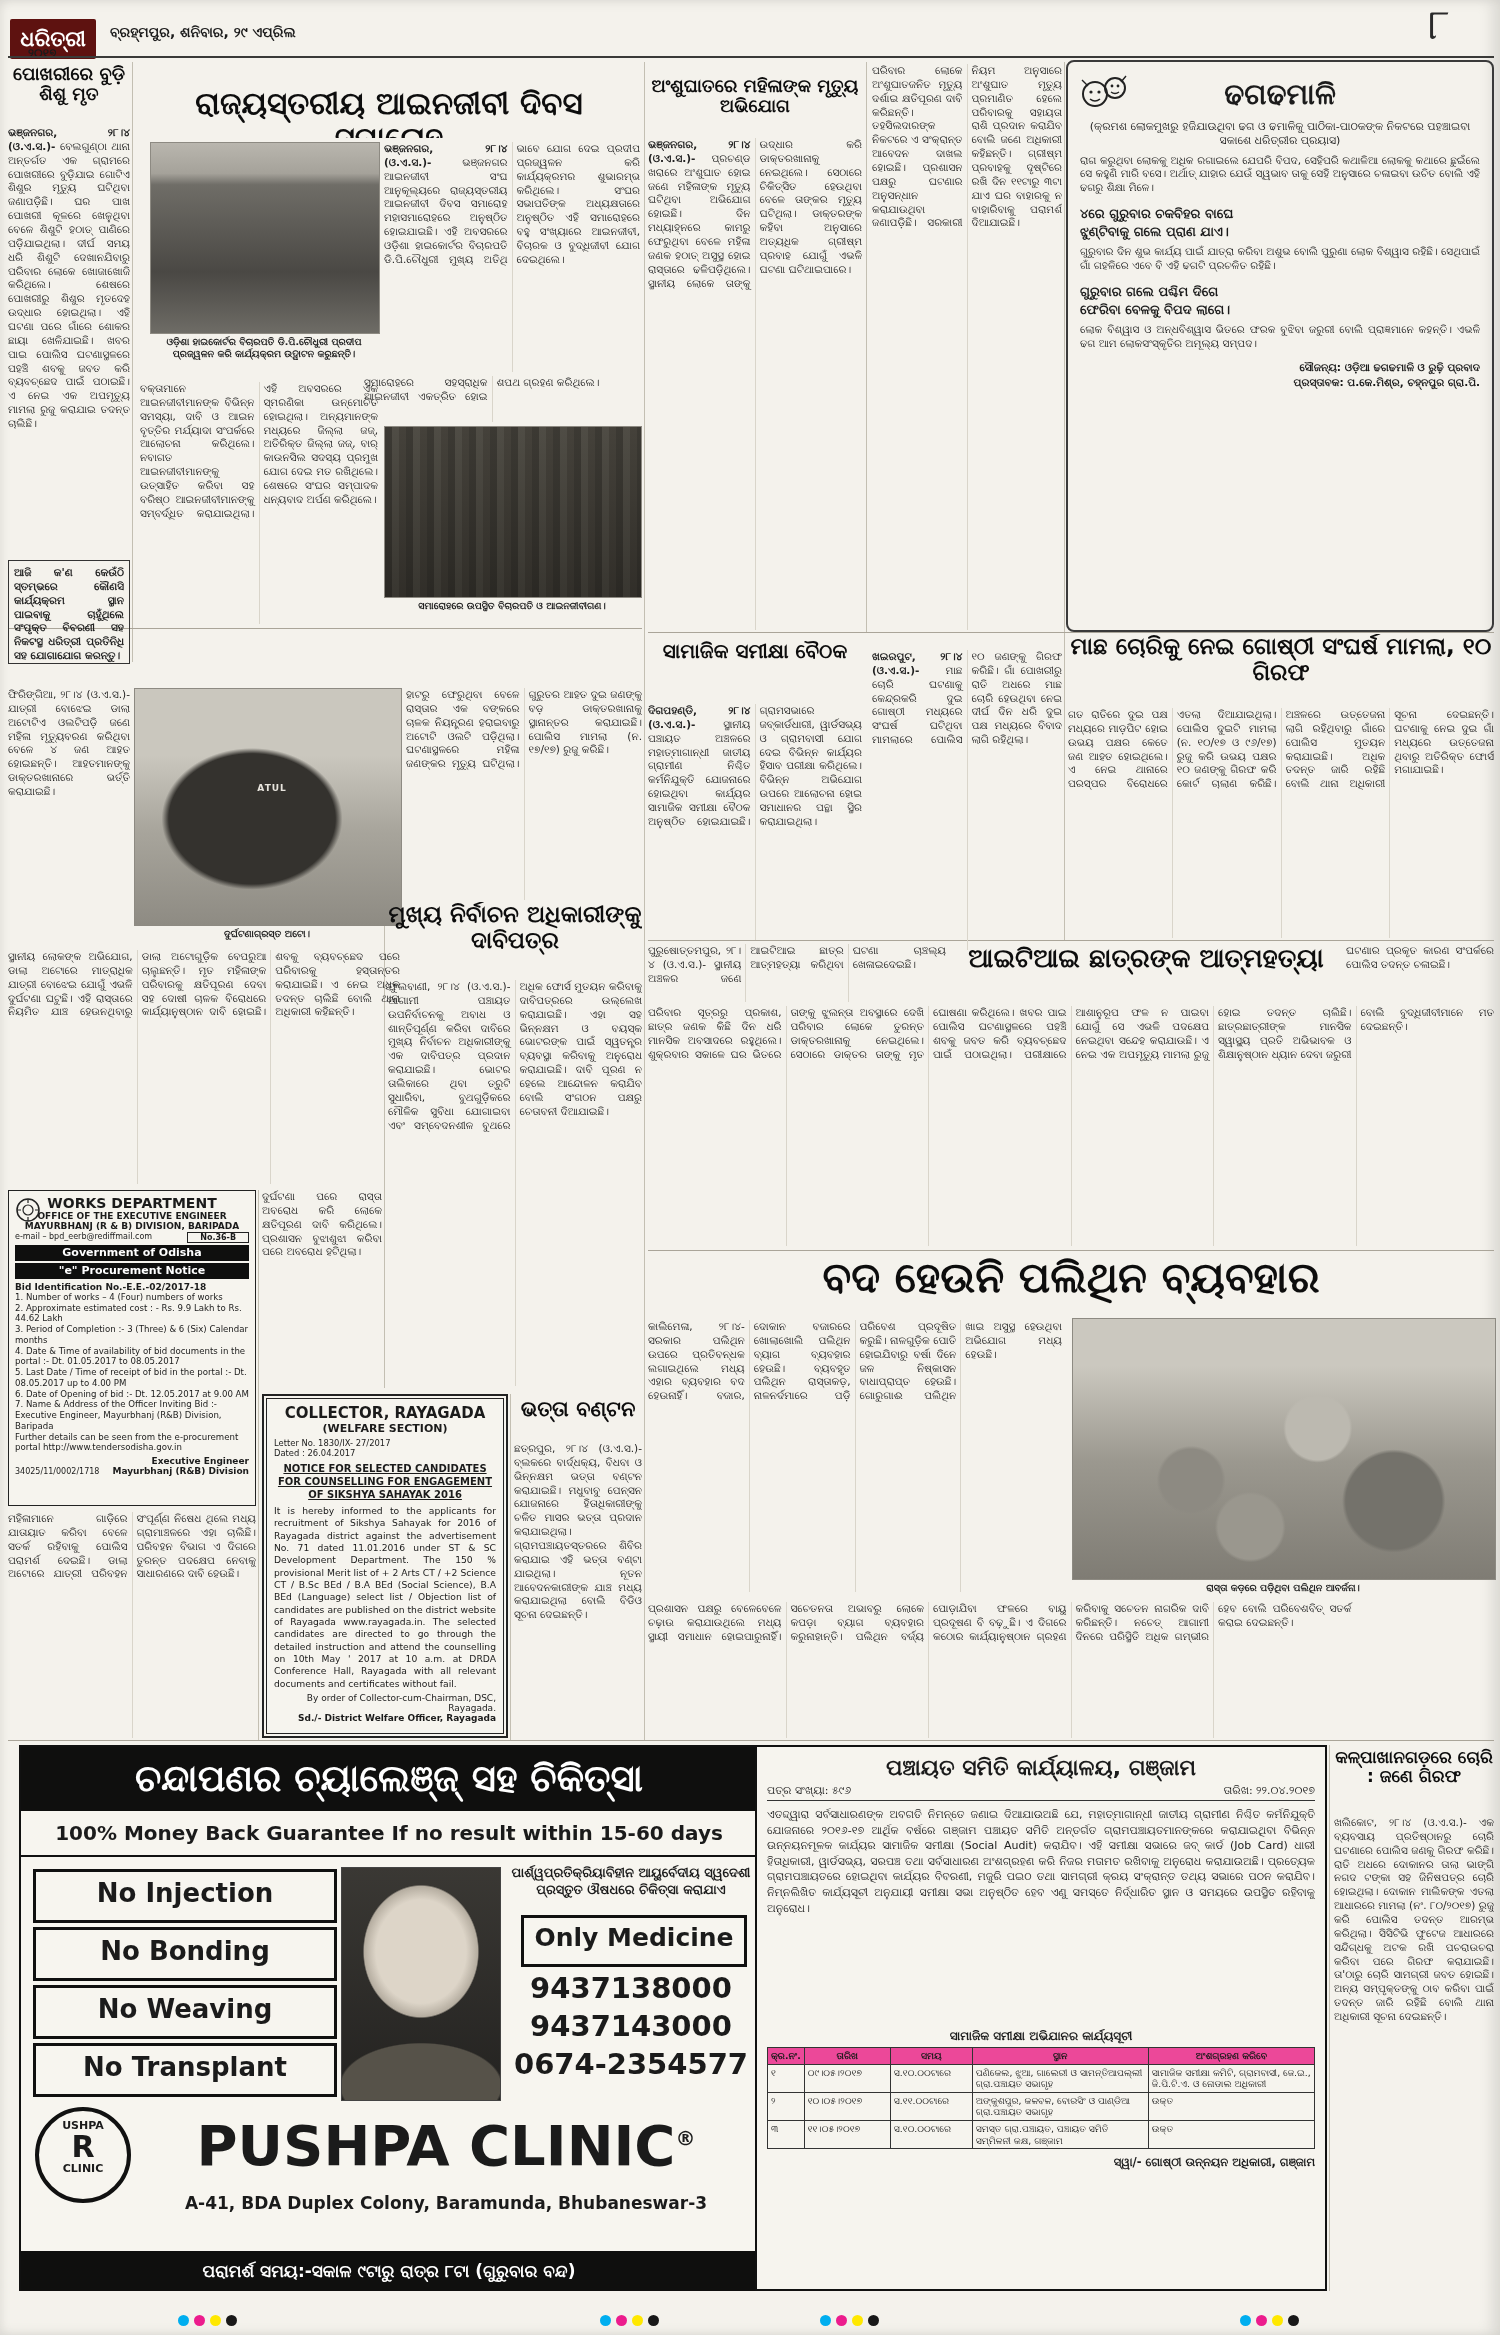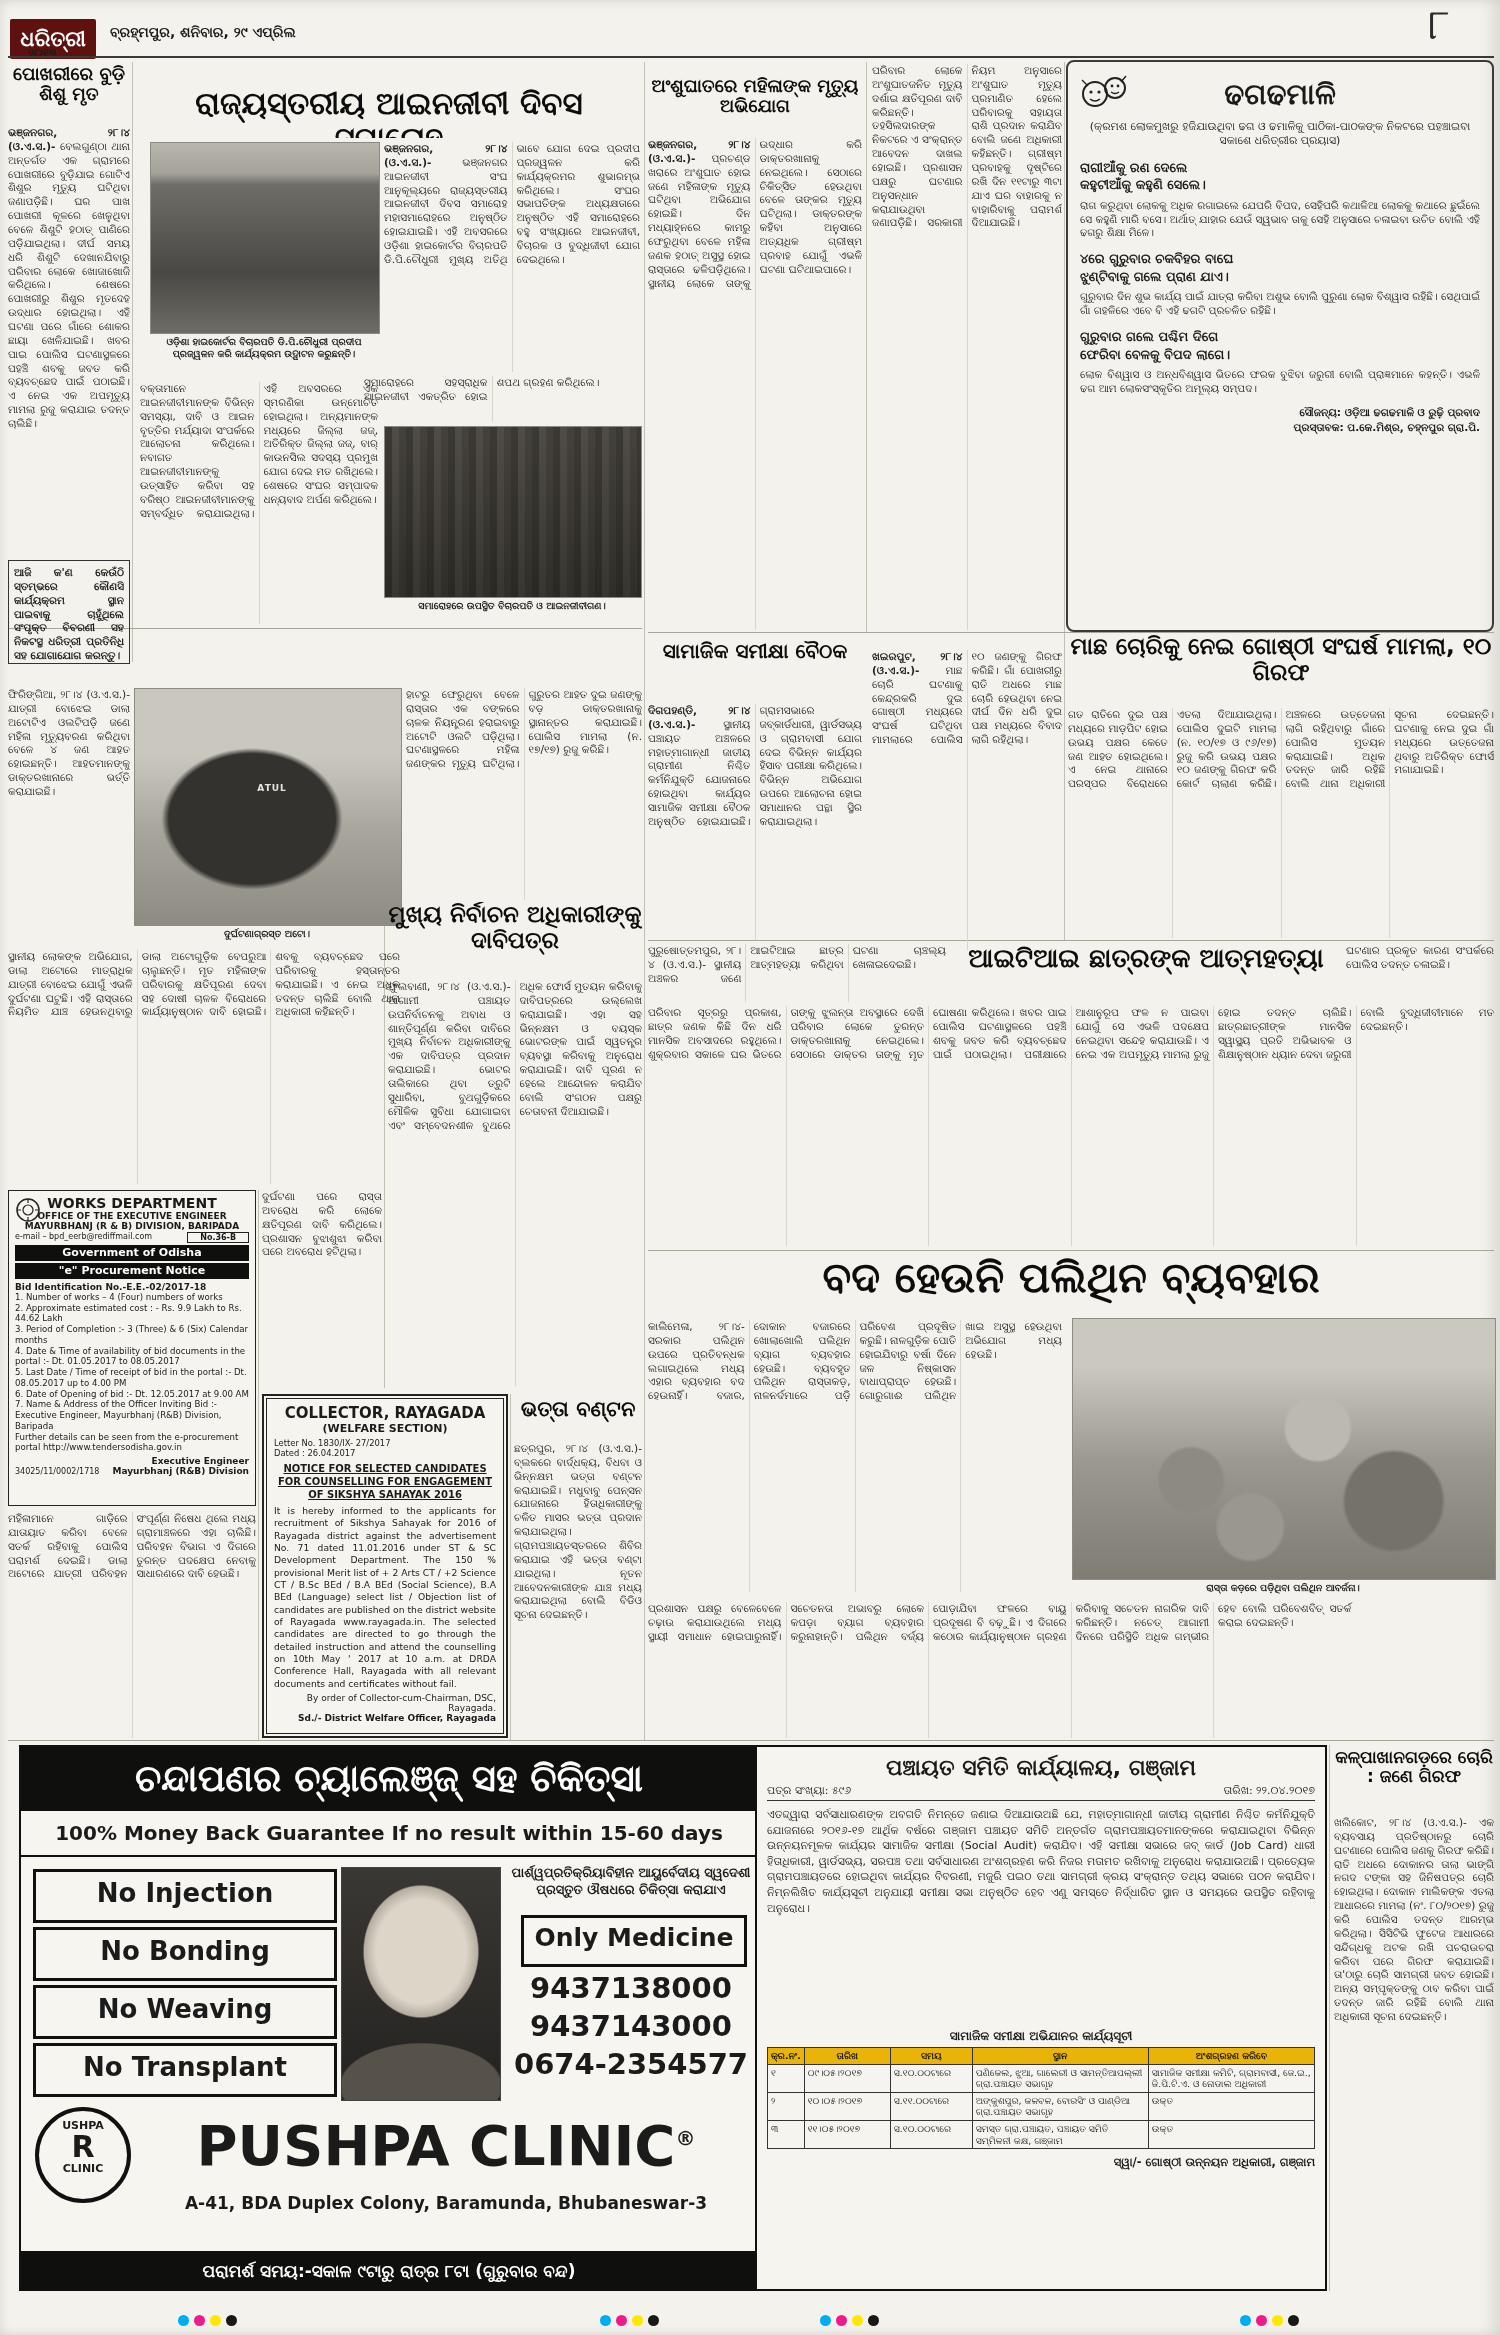--- a/index.html
+++ b/index.html
@@ -35,21 +35,21 @@
   .head-photo{background:radial-gradient(ellipse 46% 36% at 50% 36%,#ddd5c8 0 62%,#b5ada0 78%,transparent 80%),
               radial-gradient(ellipse 72% 26% at 50% 94%,#565249 0 70%,transparent 72%),
               linear-gradient(180deg,#3a3834,#232220);border:1px solid #444;}
   .band{background:#0f0f0e;color:#fff;text-align:center;font-weight:700;overflow:hidden;}
   .nobox{border:3px solid #101010;text-align:center;font-weight:700;overflow:hidden;background:#f7f5ef;}
   .wline{font-size:8.6px;line-height:1.25;text-align:left;}
   .regdot{width:11px;height:11px;border-radius:50%;display:inline-block;margin-right:5px;vertical-align:middle;}
   .rc1{background:#00aeef;} .rc2{background:#ec1c8d;} .rc3{background:#ffe800;} .rc4{background:#181818;}
   table.pst{border-collapse:collapse;width:100%;}
   table.pst th,table.pst td{border:1px solid #333;font-size:9.3px;padding:2px 3px;line-height:1.25;vertical-align:top;text-align:left;font-weight:400;}
-  table.pst th{font-weight:700;text-align:center;background:#eab308;}
+  table.pst th{font-weight:700;text-align:center;background:#ec4899;}
 </style>
 </head>
 <body>
 
 <div class="page">
 
   <div class="abs logo-box" style="left:10px;top:19px;width:86px;height:40px;">
     <span>ଧରିତ୍ରୀ</span>
   </div>
   <div class="abs" style="left:28px;top:46px;font-size:12px;font-weight:700;">୨୦୧୭</div>
@@ -109,22 +109,20 @@
           <path d="M10 27 q5 4 10 0" stroke="#222" stroke-width="1.6" fill="none"></path>
           <circle cx="32" cy="14" r="1.4" fill="#222"></circle>
             <circle cx="38" cy="14" r="1.4" fill="#222"></circle>
           <path d="M31 20 q4 3 8 0" stroke="#222" stroke-width="1.4" fill="none"></path>
           <path d="M2 8 l6 6 M46 4 l-5 6" stroke="#222" stroke-width="1.4"></path>
         </svg>
       </span>
       <div style="text-align:center;font-size:29px;font-weight:700;line-height:44px;">ଢଗଢମାଳି</div>
     </div>
     <div style="font-size:11px;text-align:center;line-height:1.3;margin-top:4px;">(କ୍ରମଶ ଲୋକମୁଖରୁ ହଜିଯାଉଥିବା ଢଗ ଓ ଢମାଳିକୁ ପାଠିକା-ପାଠକଙ୍କ ନିକଟରେ ପହଞ୍ଚାଇବା ସକାଶେ ଧରିତ୍ରୀର ପ୍ରୟାସ)</div>
-    <div class="pre" style="font-size:13px;font-weight:700;margin-top:10px;line-height:1.35;">ରାଗୀଆଁକୁ ରଣ ଦେଲେ
-କହୁଟୀଆଁକୁ କହୁଣି ସେଲେ।</div>
     <div style="font-size:10.5px;text-align:justify;line-height:1.32;margin-top:5px;">ରାଗ କରୁଥିବା ଲୋକକୁ ଅଧିକ ରଗାଇଲେ ଯେପରି ବିପଦ, ସେହିପରି କଥାଳିଆ ଲୋକକୁ କଥାରେ ଛୁଇଁଲେ ସେ କହୁଣି ମାରି ବସେ। ଅର୍ଥାତ୍ ଯାହାର ଯେଉଁ ସ୍ୱଭାବ ତାକୁ ସେହି ଅନୁସାରେ ଚଳାଇବା ଉଚିତ ବୋଲି ଏହି ଢଗରୁ ଶିକ୍ଷା ମିଳେ।</div>
     <div class="pre" style="font-size:13px;font-weight:700;margin-top:10px;line-height:1.35;">୪ରେ ଗୁରୁବାର ଚକବିହର ବାଘେ
 ଝୁଣ୍ଟିବାକୁ ଗଲେ ପ୍ରାଣ ଯାଏ।</div>
     <div style="font-size:10.5px;text-align:justify;line-height:1.32;margin-top:5px;">ଗୁରୁବାର ଦିନ ଶୁଭ କାର୍ଯ୍ୟ ପାଇଁ ଯାତ୍ରା କରିବା ଅଶୁଭ ବୋଲି ପୁରୁଣା ଲୋକ ବିଶ୍ୱାସ ରହିଛି। ସେଥିପାଇଁ ଗାଁ ଗହଳିରେ ଏବେ ବି ଏହି ଢଗଟି ପ୍ରଚଳିତ ରହିଛି।</div>
     <div class="pre" style="font-size:13px;font-weight:700;margin-top:10px;line-height:1.35;">ଗୁରୁବାର ଗଲେ ପଶ୍ଚିମ ଦିଗେ
 ଫେରିବା ବେଳକୁ ବିପଦ ଲାଗେ।</div>
     <div style="font-size:10.5px;text-align:justify;line-height:1.32;margin-top:5px;">ଲୋକ ବିଶ୍ୱାସ ଓ ଅନ୍ଧବିଶ୍ୱାସ ଭିତରେ ଫରକ ବୁଝିବା ଜରୁରୀ ବୋଲି ପ୍ରାଜ୍ଞମାନେ କହନ୍ତି। ଏଭଳି ଢଗ ଆମ ଲୋକସଂସ୍କୃତିର ଅମୂଲ୍ୟ ସମ୍ପଦ।</div>
     <div style="font-size:10.5px;font-weight:700;text-align:right;margin-top:10px;">ସୌଜନ୍ୟ: ଓଡ଼ିଆ ଢଗଢମାଳି ଓ ରୁଢ଼ି ପ୍ରବାଦ</div>
     <div style="font-size:10.5px;font-weight:700;text-align:right;margin-top:2px;">ପ୍ରସ୍ତାବକ: ପ.କେ.ମିଶ୍ର, ଚହ୍ନପୁର ଗ୍ରା.ପି.</div>
   </div>

